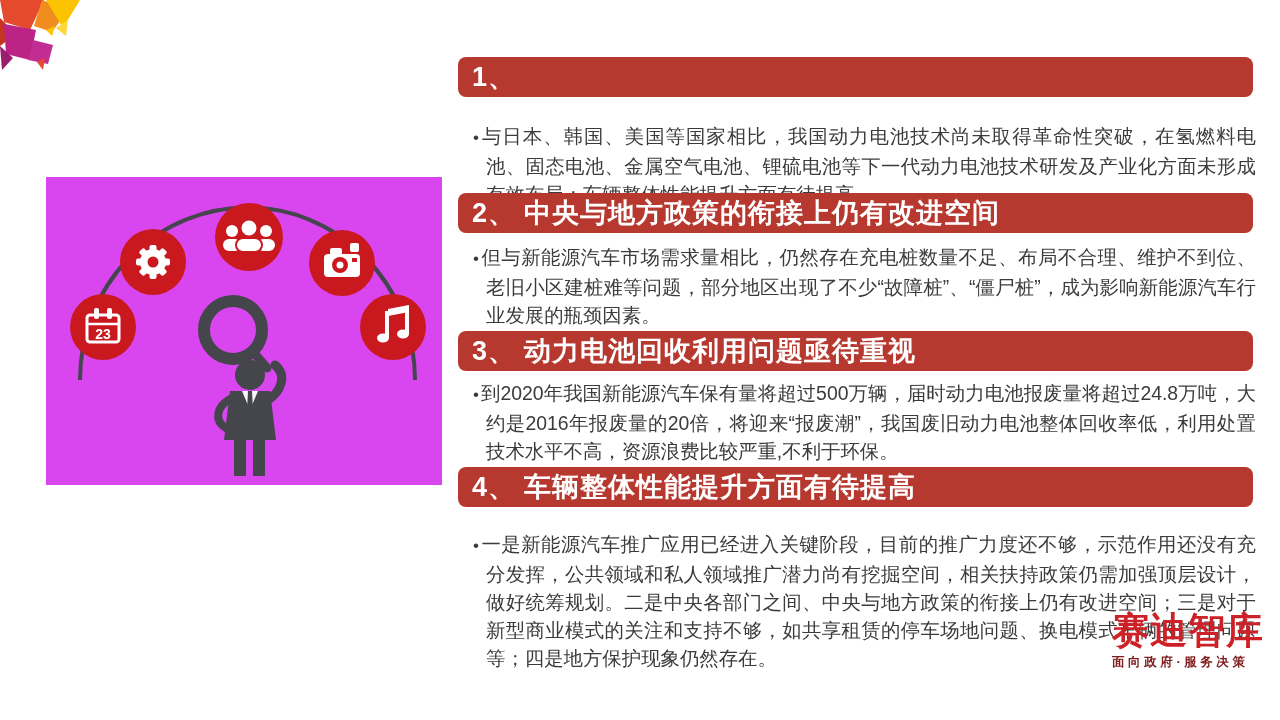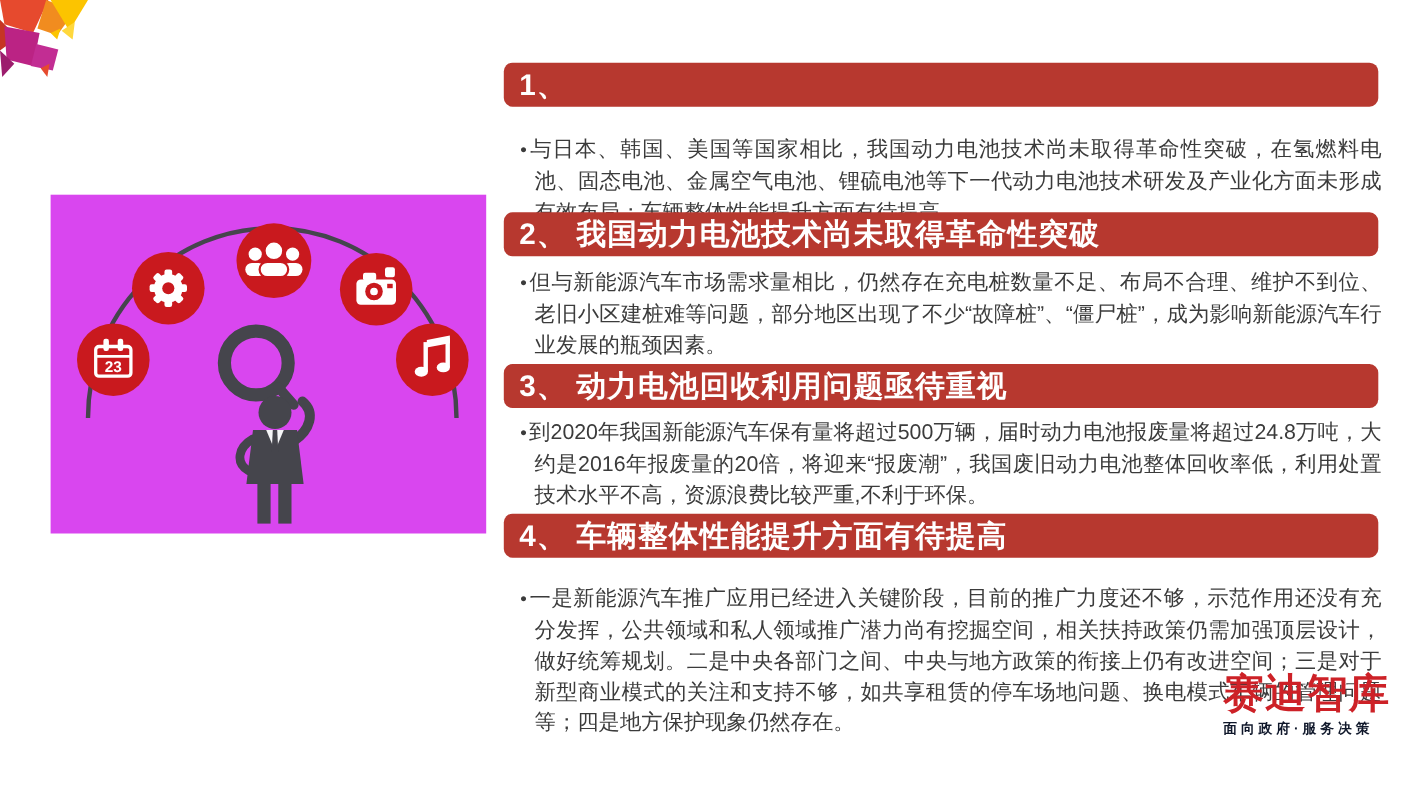--- a/index.html
+++ b/index.html
@@ -25,21 +25,21 @@
     font-size:19.4px;line-height:28px;color:#3b3b3b;
     text-align:justify;padding-left:13px;text-indent:-13px;
   }
   .bullet{font-size:17px;margin-right:2px;}
   .logo{position:absolute;left:1092px;top:612px;width:156px;margin-left:20px;}
   .logo-name{
     color:#cd2127;font-size:37px;font-weight:bold;letter-spacing:1px;
     line-height:38px;white-space:nowrap;
   }
   .logo-tagline{
-    margin-top:4px;color:#0f172a;font-size:12.5px;font-weight:bold;
+    margin-top:4px;color:#7f1d1d;font-size:12.5px;font-weight:bold;
     letter-spacing:3.6px;white-space:nowrap;
   }
 </style>
 </head>
 <body>
 
 <div class="slide">
 
   <svg class="deco" width="90" height="80" viewBox="0 0 90 80">
     <polygon points="0,0 44,0 30,30 4,22" fill="#e64a2e"></polygon>
@@ -128,21 +128,21 @@
     </svg>
   </div>
 
   <div class="sec-bar" style="top:57px">
     <span class="sec-num">1、</span>
   </div>
   <p class="sec-body" style="top:122px"><span class="bullet">•</span><span>与日本、韩国、美国等国家相比，我国动力电池技术尚未取得革命性突破，在氢燃料电池、固态电池、金属空气电池、锂硫电池等下一代动力电池技术研发及产业化方面未形成有效布局；车辆整体性能提升方面有待提高。</span></p>
 
   <div class="sec-bar" style="top:193px">
     <span class="sec-num">2、</span>
-    <span class="sec-title">我国动力电池技术尚未取得革命性突破</span>
+    <span class="sec-title">中央与地方政策的衔接上仍有改进空间</span>
   </div>
   <p class="sec-body" style="top:243px"><span class="bullet">•</span><span>但与新能源汽车市场需求量相比，仍然存在充电桩数量不足、布局不合理、维护不到位、老旧小区建桩难等问题，部分地区出现了不少“故障桩”、“僵尸桩”，成为影响新能源汽车行业发展的瓶颈因素。</span></p>
 
   <div class="sec-bar" style="top:331px">
     <span class="sec-num">3、</span>
     <span class="sec-title">动力电池回收利用问题亟待重视</span>
   </div>
   <p class="sec-body" style="top:379px"><span class="bullet">•</span><span>到2020年我国新能源汽车保有量将超过500万辆，届时动力电池报废量将超过24.8万吨，大约是2016年报废量的20倍，将迎来“报废潮”，我国废旧动力电池整体回收率低，利用处置技术水平不高，资源浪费比较严重,不利于环保。</span></p>
 
   <div class="sec-bar" style="top:467px">

